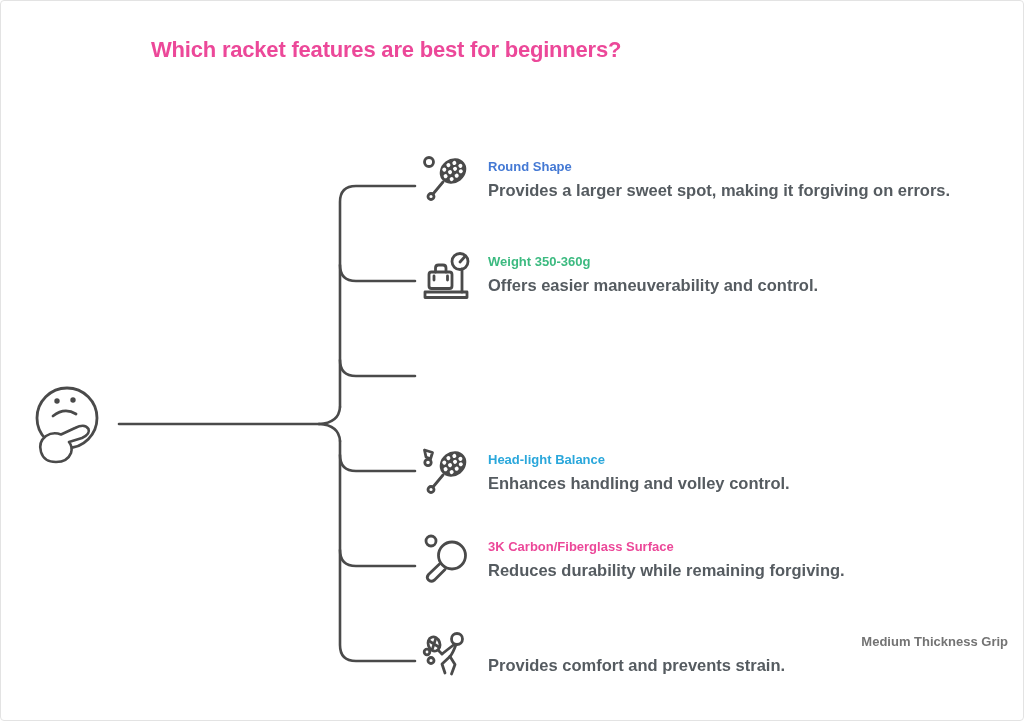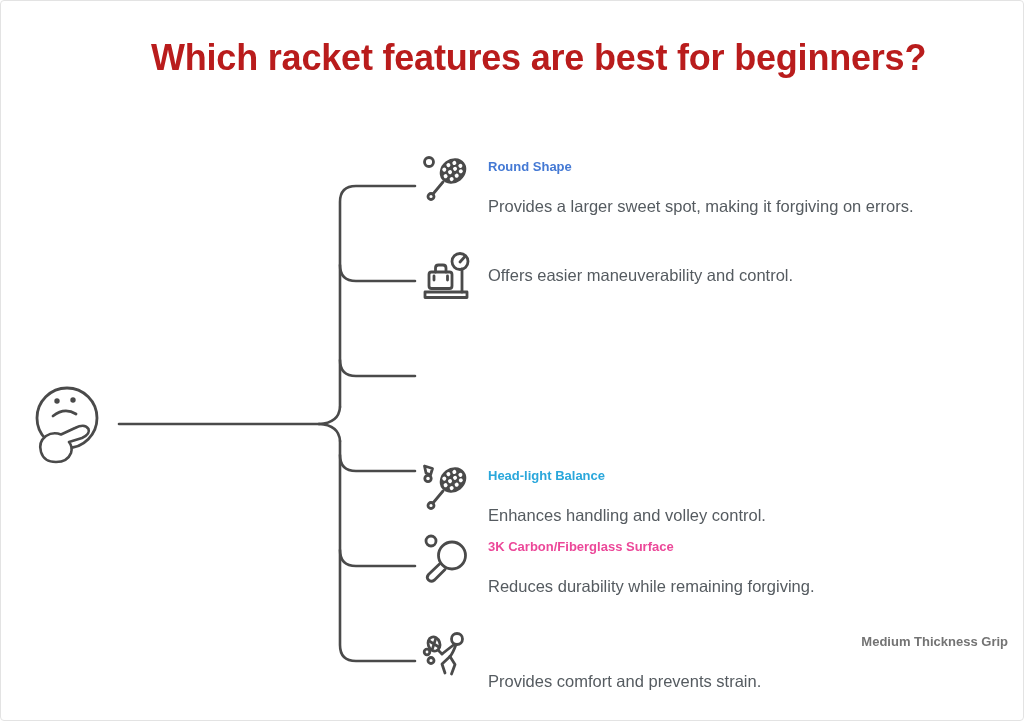--- a/index.html
+++ b/index.html
@@ -4,29 +4,29 @@
 <style>
   * { margin:0; padding:0; box-sizing:border-box; }
   html,body { width:1024px; height:721px; background:#fff; }
   body { font-family:"Liberation Sans", sans-serif; }
   .canvas {
     position:relative; width:1024px; height:721px; background:#ffffff;
     overflow:hidden; border:1px solid #e3e3e3; border-radius:4px;
   }
   .page-title {
     position:absolute; left:150px; top:36px;
-    font-size:36px; font-weight:bold; color:#b91c1c; letter-spacing:-0.2px;text-align:right;
+    font-size:22px; font-weight:bold; color:#ec4899; letter-spacing:-0.2px;text-align:right;
   }
   svg.connectors { position:absolute; left:0; top:0; pointer-events:none; }
   .item { position:absolute; left:420px; display:flex; align-items:flex-start; }
   .icon-box { width:54px; height:60px; flex:none; }
   .icon-box svg { display:block; }
   .text-block { margin-left:13px; padding-top:2px; width:520px; }
   .feature-title { font-size:13px; font-weight:bold; line-height:26px; }
-  .feature-desc { margin-top:16px; font-size:16.5px; line-height:21px; color:#555b60; }
+  .feature-desc { font-size:16.5px; line-height:21px; color:#555b60;font-weight:bold; }
   .ink { stroke:#4a4a4a; fill:none; stroke-width:2.8; stroke-linecap:round; stroke-linejoin:round; }
   .ink-fill { fill:#4a4a4a; stroke:none; }
   .dot { fill:#ffffff; stroke:none; }
 </style>
 </head>
 <body>
 
 <div class="canvas">
 
   <h1 class="page-title">Which racket features are best for beginners?</h1>
@@ -86,26 +86,27 @@
         <path d="M 41 45 L 41 22" class="ink"></path>
         <circle cx="39" cy="14.5" r="8" class="ink"></circle>
         <path d="M 39 15 L 43.5 10" class="ink" stroke-width="2.4"></path>
         <rect x="8" y="25" width="23" height="16.5" rx="2.5" class="ink"></rect>
         <path d="M 14.5 25 V 21 Q 14.5 18 17.5 18 H 22 Q 25 18 25 21 V 25" class="ink"></path>
         <path d="M 13 29 V 33" class="ink" stroke-width="2.2"></path>
         <path d="M 26.5 29 V 33" class="ink" stroke-width="2.2"></path>
       </svg>
     </div>
     <div class="text-block">
+      <div class="feature-title" style="color: rgb(60, 186, 128);">Weight 350-360g</div>
       <div class="feature-desc">Offers easier maneuverability and control.</div>
     </div>
   </div>
 
 
-  <div class="item" style="top:460px">
+  <div class="item" style="top:444px">
     <div class="icon-box">
       <svg width="54" height="60" viewBox="0 0 54 60">
         <path d="M 5 12 L 3.5 5 L 11.5 7.5 L 9.5 14 Z" class="ink" stroke-width="2.4"></path>
         <circle cx="7" cy="17.5" r="3.2" class="ink" stroke-width="2.4"></circle>
         <g transform="rotate(-38 32 19)">
           <ellipse cx="32" cy="19" rx="14" ry="12" class="ink-fill"></ellipse>
           <circle cx="26" cy="12.5" r="2" class="dot"></circle>
             <circle cx="32" cy="11.5" r="2" class="dot"></circle>
           <circle cx="38" cy="13.5" r="2" class="dot"></circle>
             <circle cx="23" cy="18.5" r="2" class="dot"></circle>

